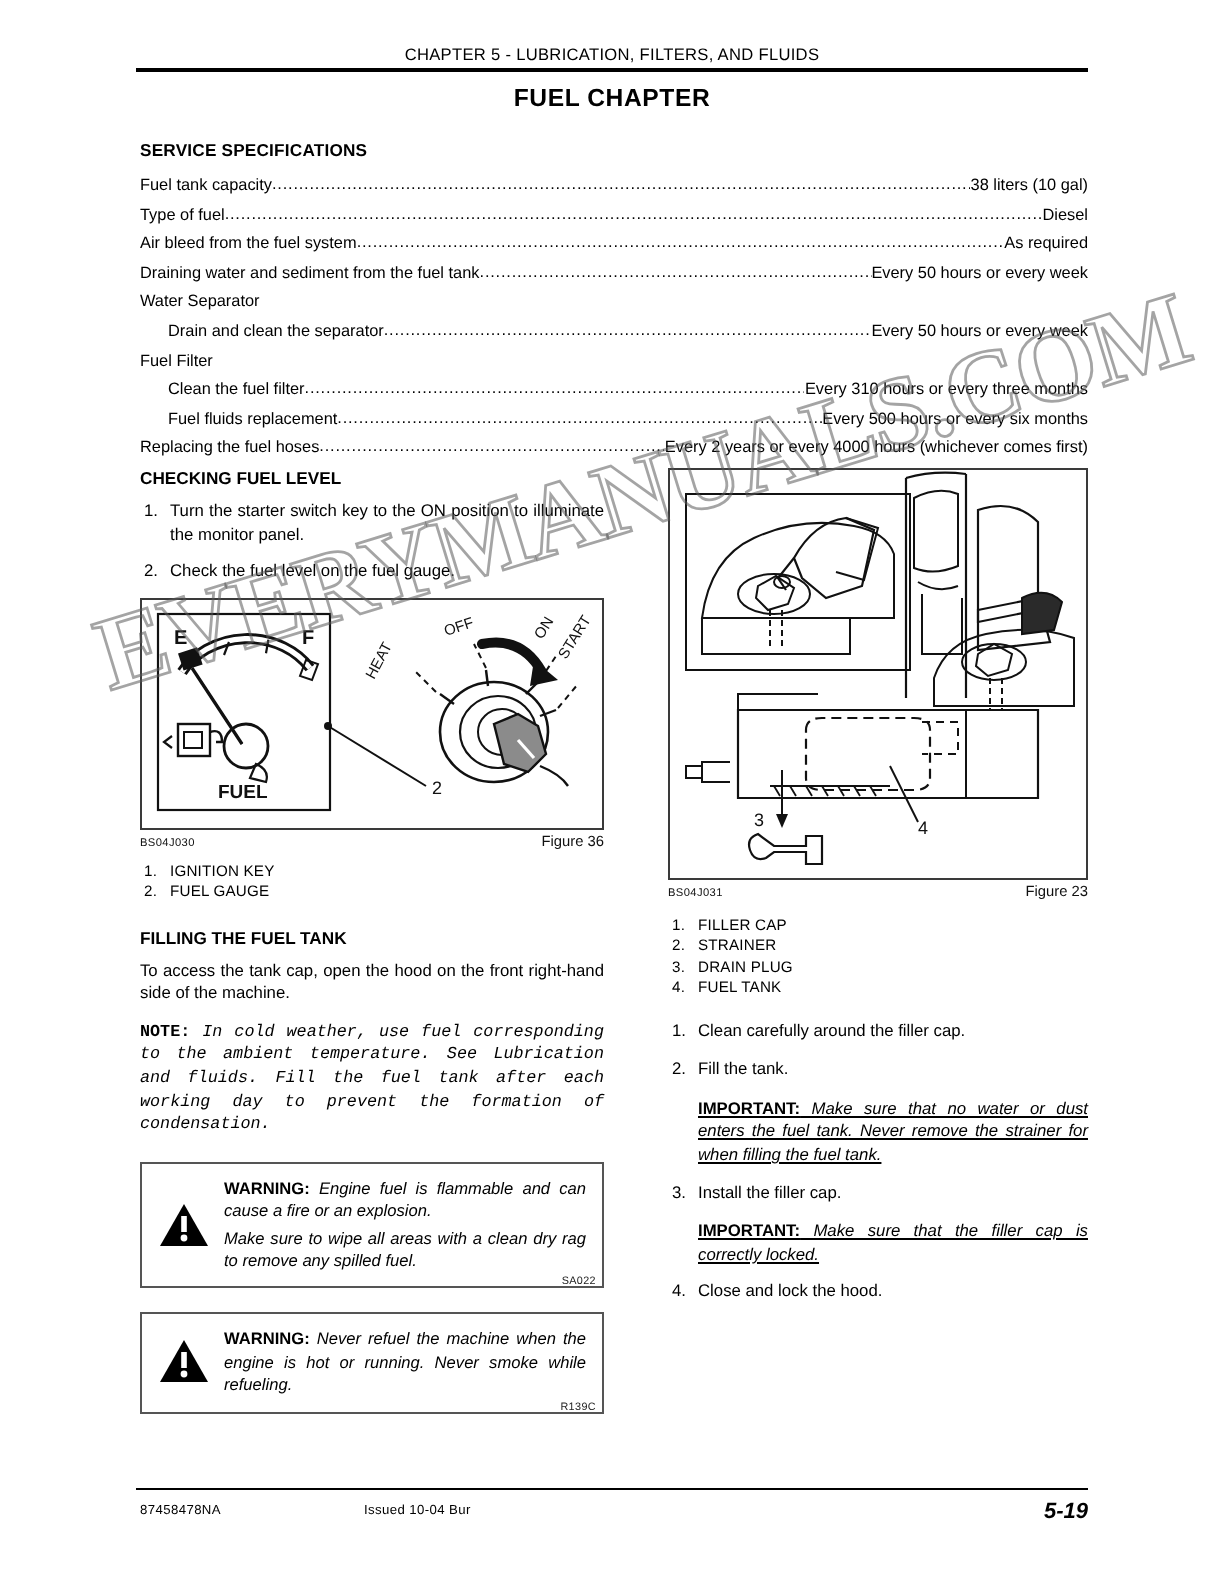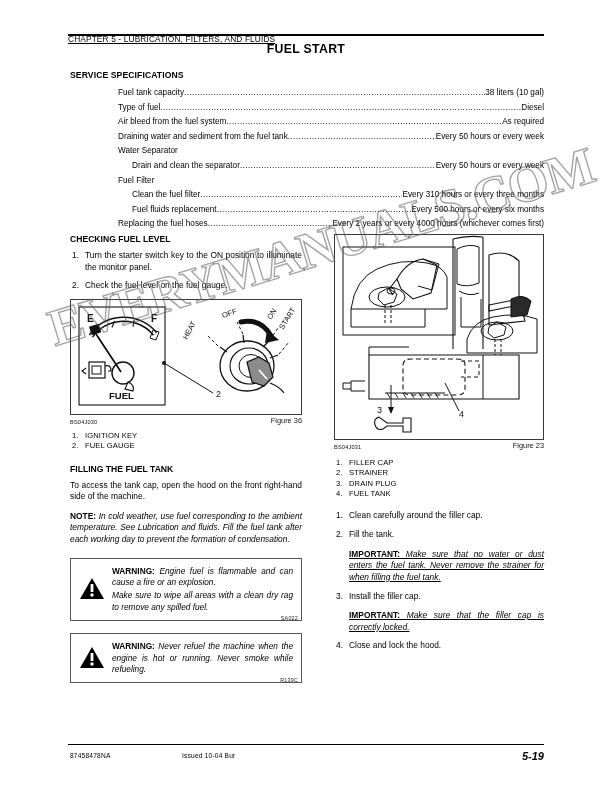--- a/index.html
+++ b/index.html
@@ -18,25 +18,25 @@
   .page {
     position: absolute;
     left: 0; top: 0;
     width: 612px;
     height: 792px;
   }
 
   
   .chapter-head {
     position: absolute;
-    left: 68px; top: 34px;
+    left: 68px; top: 22px;
     width: 476px;
+    text-align: center;
     font-size: 8.3px;
     letter-spacing: .15px;
-    text-decoration: underline;
   }
   .head-rule {
     position: absolute;
     left: 68px; top: 34px;
     width: 476px;
     height: 2px;
     background: #000;
   }
   .page-title {
     position: absolute;
@@ -62,21 +62,21 @@
     width: 474px;
   }
   .spec-row {
     display: flex;
     align-items: baseline;
     font-size: 8.2px;
     line-height: 14.6px;
     white-space: nowrap;
   }
   .spec-row.indent { padding-left: 14px; }
-  .spec-label { flex: 0 0 auto; margin-left: 48px; }
+  .spec-label { flex: 0 0 auto; }
   .spec-dots {
     flex: 1 1 auto;
     overflow: hidden;
     white-space: nowrap;
     margin: 0 0px;
     font-size: 8.2px;
     letter-spacing: .4px;
     transform: translateY(-0.5px);
   }
   .spec-value { flex: 0 0 auto; }
@@ -133,20 +133,21 @@
     letter-spacing: .1px;
   }
   .legend li .num { position: absolute; left: 2px; top: 0; }
 
   .note-block {
     font-size: 8.4px;
     line-height: 11.6px;
     font-style: italic;
     text-align: justify;
     margin-top: 8px;
+    font-family: Liberation Mono, monospace;
   }
   .note-block b, .imp b { font-style: normal; font-weight: bold; }
 
   .imp {
     font-size: 8.4px;
     line-height: 11.6px;
     font-style: italic;
     text-align: justify;
     padding-left: 15px;
     margin: 7px 0;
@@ -270,21 +271,21 @@
     pointer-events: none;
   }
 </style>
 </head>
 <body>
 
 <div class="page">
 
   <div class="chapter-head">CHAPTER 5 - LUBRICATION, FILTERS, AND FLUIDS</div>
   <div class="head-rule"></div>
-  <div class="page-title">FUEL START</div>
+  <div class="page-title">FUEL CHAPTER</div>
 
   <div class="section-head" id="spec-head">SERVICE SPECIFICATIONS</div>
 
   <div class="spec-list">
       <div class="spec-row">
         <span class="spec-label">Fuel tank capacity</span>
         <span class="spec-dots">....................................................................................................................................................................................................................................................................</span>
         <span class="spec-value">38 liters (10 gal)</span>
       </div>
       <div class="spec-row">

